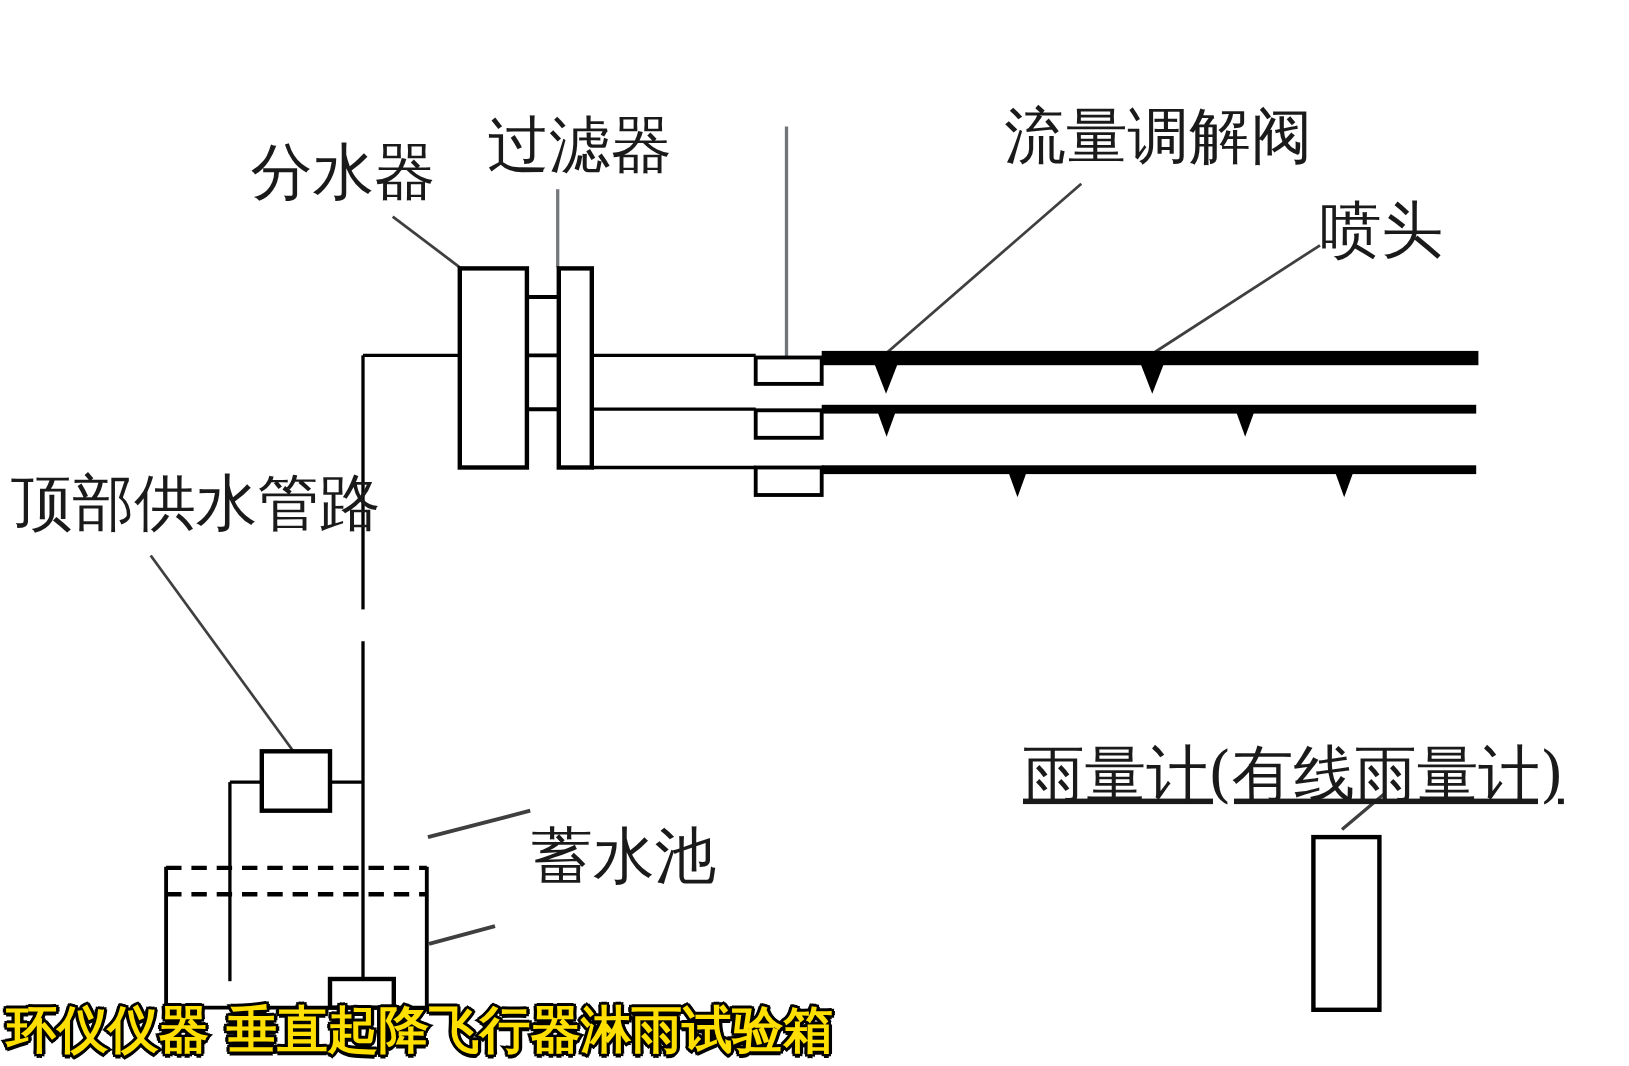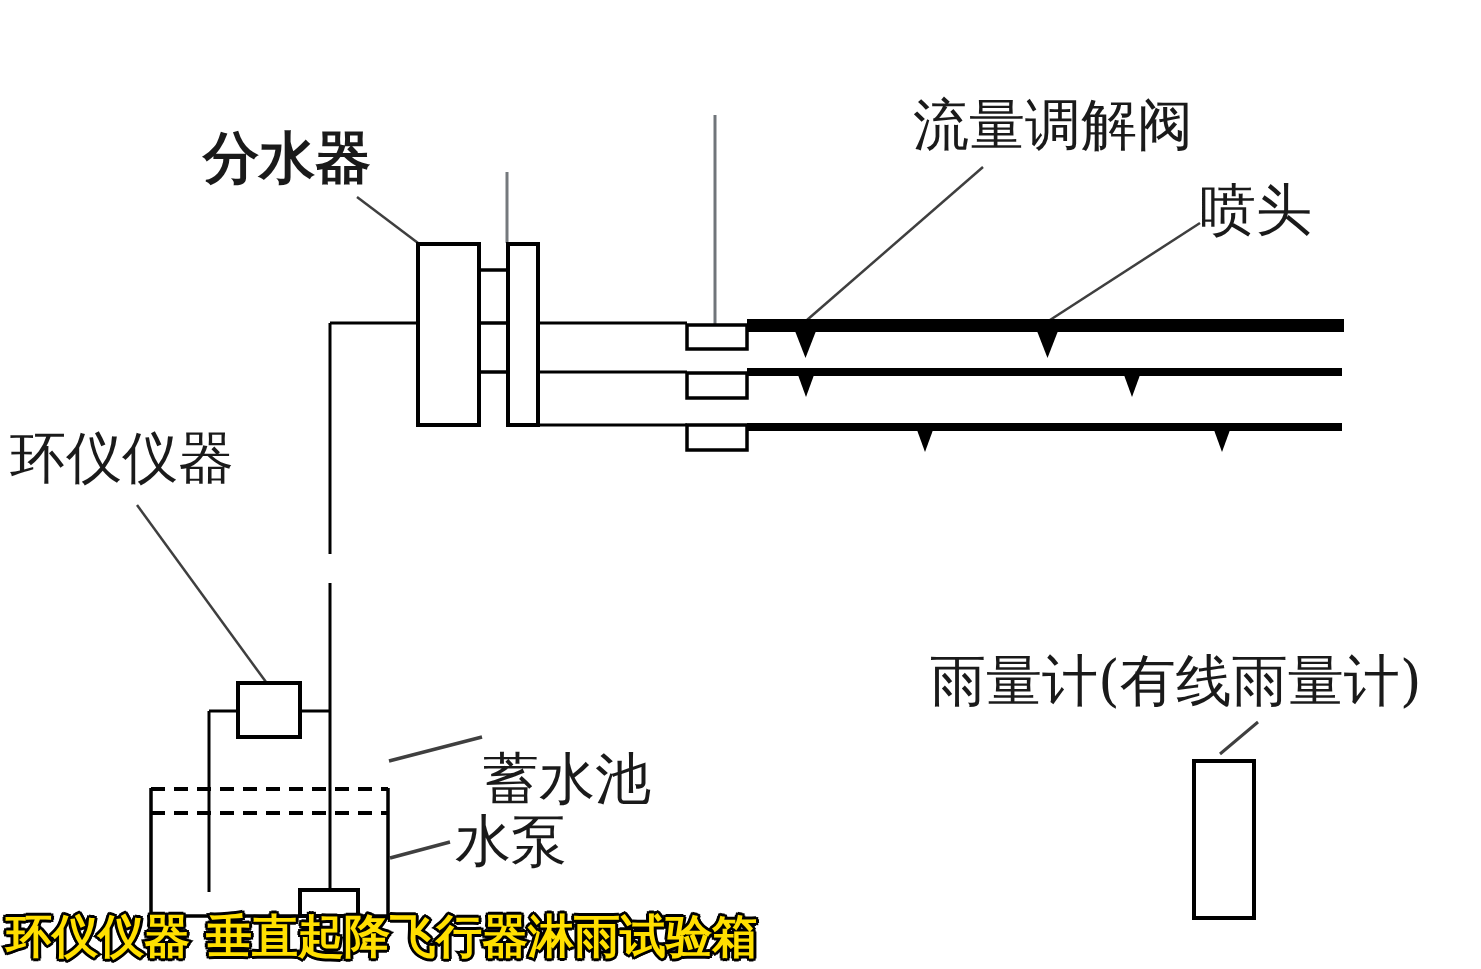--- a/index.html
+++ b/index.html
@@ -88,30 +88,30 @@
 
     <path d="M151,788 L151,916 L388,916 L388,788" fill="none" stroke="#000" stroke-width="3.5"></path>
     <line x1="151" y1="789" x2="388" y2="789" stroke="#000" stroke-width="4" stroke-dasharray="14,9"></line>
     <line x1="151" y1="813" x2="388" y2="813" stroke="#000" stroke-width="4" stroke-dasharray="14,9"></line>
 
     <rect x="300" y="890" width="58" height="26" fill="#fff" stroke="#000" stroke-width="4"></rect>
 
     <rect x="1194" y="761" width="60" height="157" fill="#fff" stroke="#000" stroke-width="4"></rect>
   </svg>
 
-  <div class="lbl" style="left:203px;top:128px;font-weight:bold;">分水器</div>
+  <div class="lbl" style="left:228px;top:128px;">分水器</div>
 
+  <div class="lbl" style="left:443px;top:104px;">过滤器</div>
 
 
   <div class="lbl" style="left:913px;top:96px;">流量调解阀</div>
 
   <div class="lbl" style="left:1200px;top:181px;">喷头</div>
 
-  <div class="lbl" style="left:10px;top:429px;">环仪仪器</div>
+  <div class="lbl" style="left:10px;top:429px;">顶部供水管路</div>
 
   <div class="lbl" style="left:483px;top:706px;margin-top:44px;">蓄水池</div>
 
-  <div class="lbl" style="left:455px;top:812px;">水泵</div>
 
-  <div class="lbl" style="left:930px;top:652px;">雨量计(有线雨量计)</div>
+  <div class="lbl" style="left:930px;top:676px;text-decoration:underline;">雨量计(有线雨量计)</div>
 
   <div class="watermark">环仪仪器 垂直起降飞行器淋雨试验箱</div>
 </div>
 
 </body></html>

